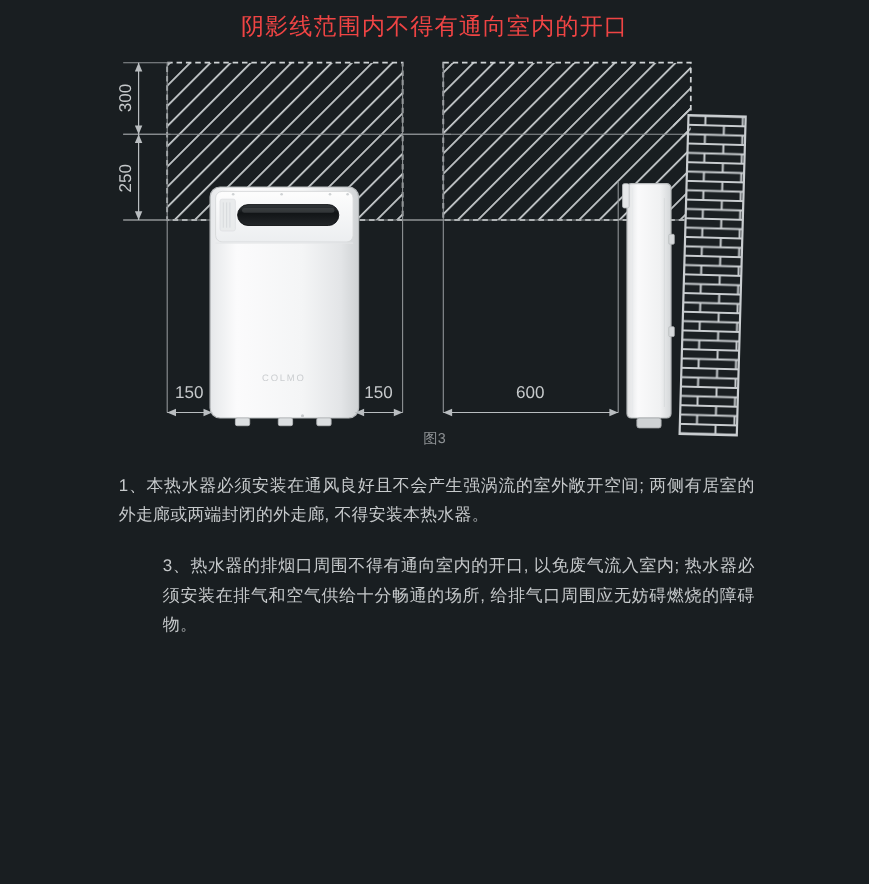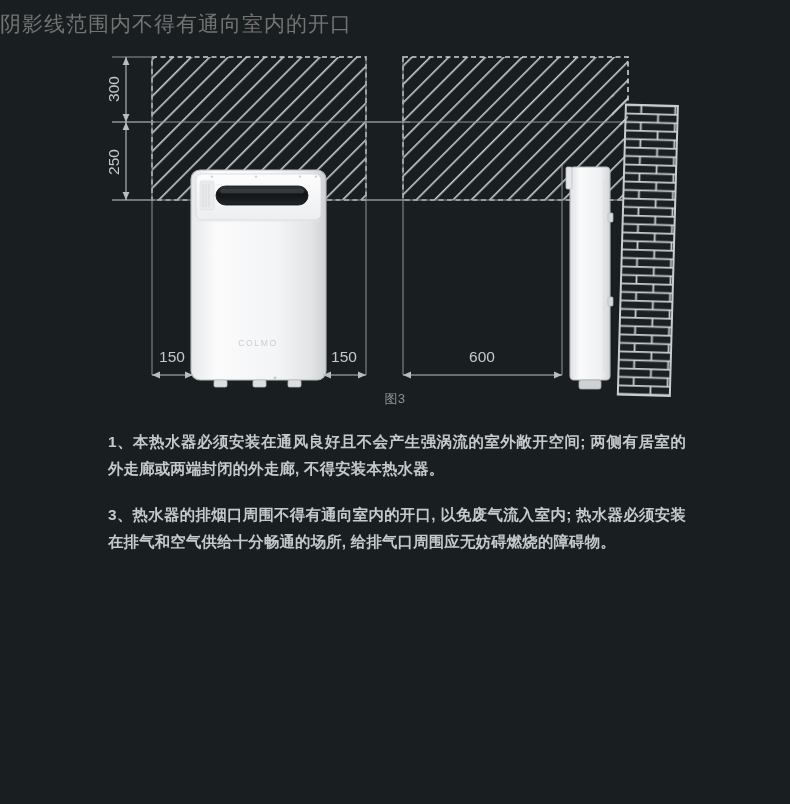--- a/index.html
+++ b/index.html
@@ -22,24 +22,24 @@
     height: 804px;
     background: #191e21;
   }
 
   
   .title {
     position: absolute;
     left: 0;
     top: 10px;
     width: 790px;
-    text-align: left;
+    text-align: center;
     font-size: 21px;
     letter-spacing: 1px;
-    color: #737373;
+    color: #ef4444;
     font-weight: 400;
   }
 
   
   .diagram {
     position: absolute;
     left: 0;
     top: 45px;
     width: 790px;
     height: 375px;
@@ -50,41 +50,39 @@
 
   
   .fig-caption {
     position: absolute;
     left: 0;
     top: 390px;
     width: 790px;
     text-align: center;
     font-size: 13px;
     color: #8d9194;
-    font-family: Liberation Mono, monospace;
   }
 
   
   .notes {
     position: absolute;
     left: 108px;
     top: 428px;
     width: 578px;
-    font-weight: bold;
   }
   .note-para {
     font-size: 15.4px;
     line-height: 27px;
     color: #c6c9cb;
     margin: 0 0 19px 0;
     text-align: justify;
     letter-spacing: 0.2px;
     white-space: pre-wrap;
   }
-  .note-para:last-child { margin-bottom: 0; }
+  .note-para:last-child { margin-bottom: 0; margin-left: 40px; }
 </style>
 </head>
 <body>
 
 <div class="page">
 
   <div class="title">阴影线范围内不得有通向室内的开口</div>
 
   <div class="diagram">
     <svg width="790" height="375" viewBox="0 0 790 375" xmlns="http://www.w3.org/2000/svg">

